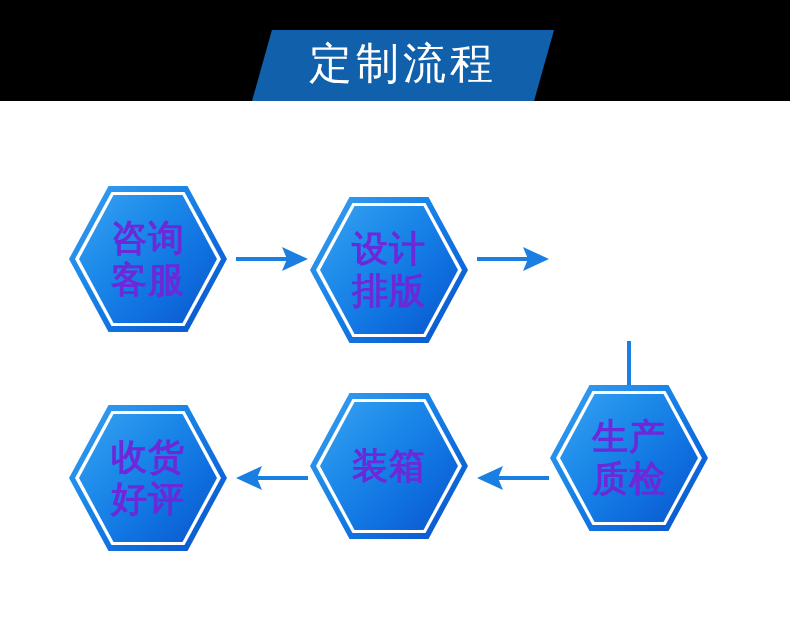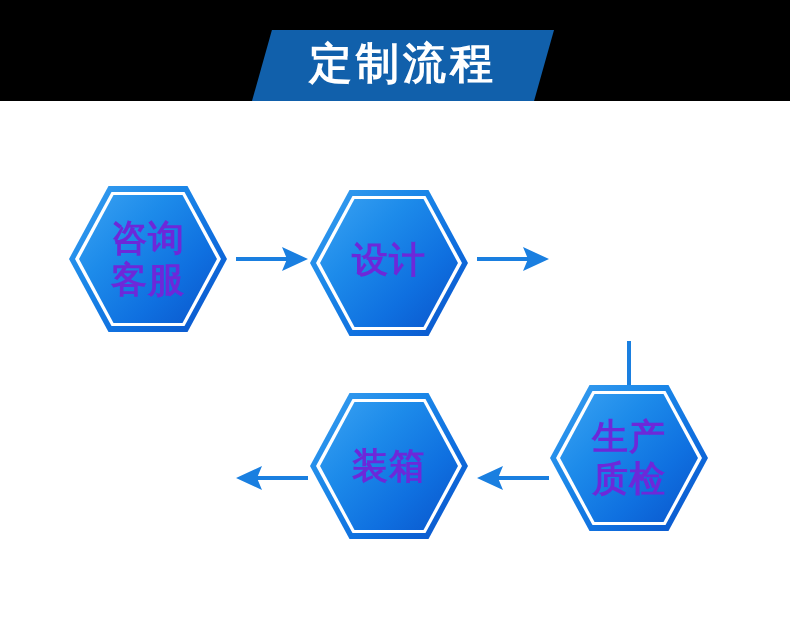--- a/index.html
+++ b/index.html
@@ -40,21 +40,21 @@
     -webkit-clip-path: polygon(6.6% 0, 100% 0, 93.4% 100%, 0 100%);
     clip-path: polygon(6.6% 0, 100% 0, 93.4% 100%, 0 100%);
     display: flex;
     align-items: center;
     justify-content: center;
   }
 
   #header-title {
     color: #ffffff;
     font-size: 43px;
-    font-weight: 700;
+    font-weight: 400;
     letter-spacing: 4px;
     line-height: 1;
     padding-bottom: 4px;
     white-space: nowrap;
   }
 
   
   #flow-canvas {
     position: absolute;
     left: 0;
@@ -150,26 +150,27 @@
       </div>
     </div>
 
     <div class="arrow" style="left:272px; top:158px;">
       <svg width="76" height="30" viewBox="0 0 76 30" aria-hidden="true">
         <path d="M2 15 H56" stroke="#1a7fe0" stroke-width="4" fill="none" stroke-linecap="butt"></path>
         <path d="M74 15 L48 3 L53 15 L48 27 Z" fill="#1a7fe0"></path>
       </svg>
     </div>
 
-    <div class="hex-node" style="left:389px; top:162px;font-family:Liberation Mono, monospace;">
+    <div class="hex-node" style="left:389px; top:169px;">
       <div class="hex-outer"></div>
       <div class="hex-ring"></div>
       <div class="hex-inner"></div>
       <div class="hex-label">
         <span class="line1">设计</span>
+        <span class="line2">排版</span>
       </div>
     </div>
 
     <div class="arrow" style="left:513px; top:158px;">
       <svg width="76" height="30" viewBox="0 0 76 30" aria-hidden="true">
         <path d="M2 15 H56" stroke="#1a7fe0" stroke-width="4" fill="none" stroke-linecap="butt"></path>
         <path d="M74 15 L48 3 L53 15 L48 27 Z" fill="#1a7fe0"></path>
       </svg>
     </div>
 
@@ -207,15 +208,24 @@
       </div>
     </div>
 
     <div class="arrow" style="left:272px; top:377px;">
       <svg width="76" height="30" viewBox="0 0 76 30" aria-hidden="true">
         <path d="M74 15 H20" stroke="#1a7fe0" stroke-width="4" fill="none" stroke-linecap="butt"></path>
         <path d="M2 15 L28 3 L23 15 L28 27 Z" fill="#1a7fe0"></path>
       </svg>
     </div>
 
+    <div class="hex-node" style="left:148px; top:377px;">
+      <div class="hex-outer"></div>
+      <div class="hex-ring"></div>
+      <div class="hex-inner"></div>
+      <div class="hex-label">
+        <span class="line1">收货</span>
+        <span class="line2">好评</span>
+      </div>
+    </div>
 
   </div>
 </div>
 
 </body></html>

